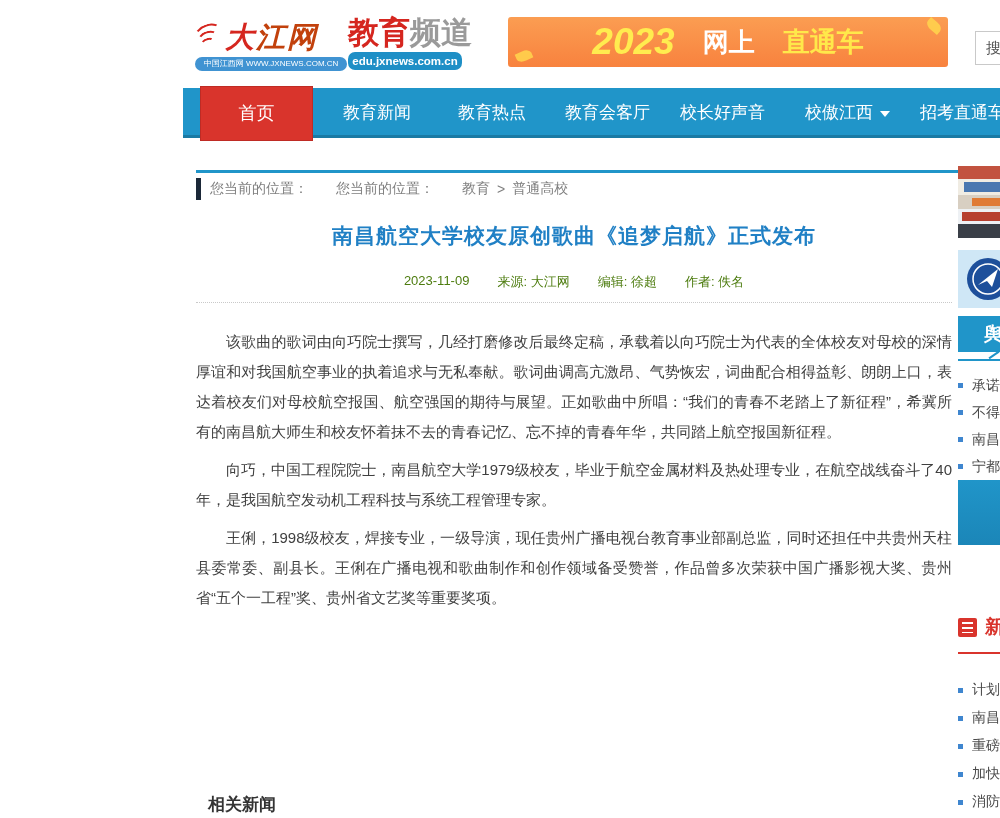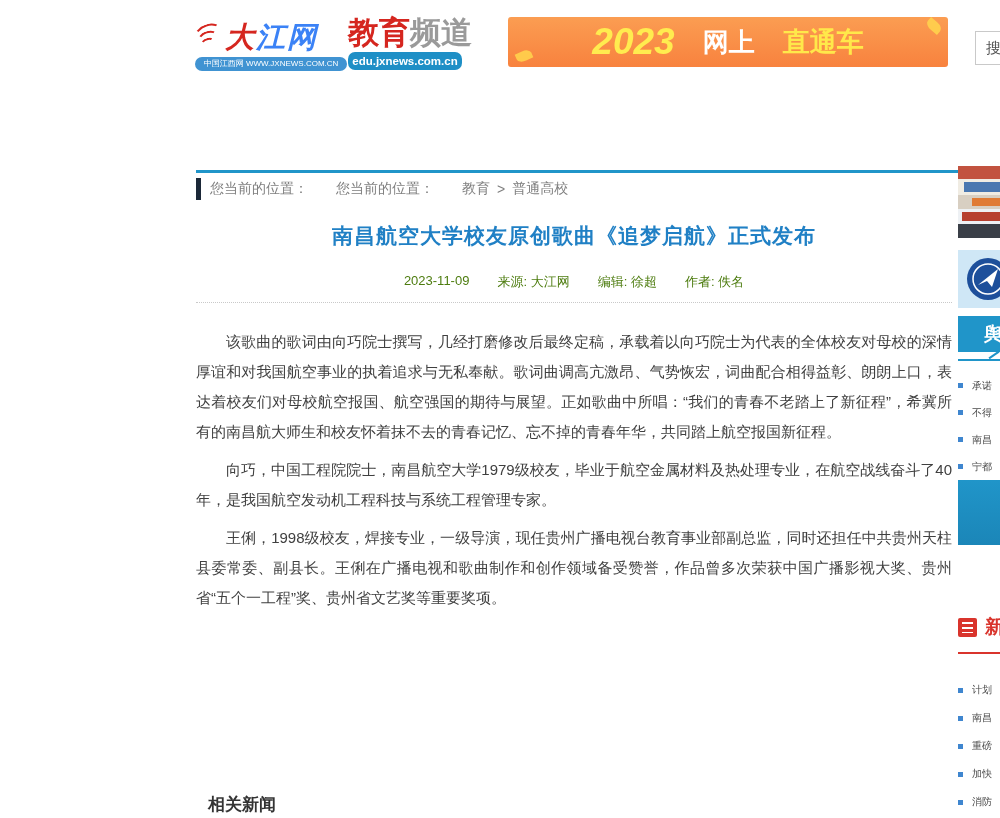--- a/index.html
+++ b/index.html
@@ -9,21 +9,21 @@
 
   
   .dj-logo { position:absolute; left:195px; top:18px; width:152px; height:54px; cursor:pointer; }
   .dj-arcs { position:absolute; left:0; top:4px; width:30px; height:30px; }
   .dj-arc { position:absolute; border:2px solid #d5261f; border-color:#d5261f transparent transparent transparent; border-radius:50%; }
   .dj-arc.a1 { width:28px; height:20px; left:0; top:2px; transform:rotate(-18deg); }
   .dj-arc.a2 { width:21px; height:15px; left:3px; top:9px; transform:rotate(-18deg); }
   .dj-arc.a3 { width:14px; height:10px; left:6px; top:16px; transform:rotate(-18deg); }
   .dj-text { position:absolute; left:30px; top:0; font-size:29px; font-weight:bold; font-style:italic; letter-spacing:2px; white-space:nowrap; }
   .dj-text .c1 { color:#d5261f; }
-  .dj-text .c2 { color:#3b82f6; }
+  .dj-text .c2 { color:#c2410c; }
   .dj-bar { position:absolute; left:0; top:39px; width:152px; height:14px; background:#4093d2; border-radius:7px; color:#fff; font-size:8px; line-height:14px; text-align:center; white-space:nowrap; overflow:hidden; }
 
   .edu-logo { position:absolute; left:348px; top:12px; cursor:pointer; }
   .edu-title { font-size:31px; font-weight:bold; white-space:nowrap; }
   .edu-title .red { color:#d5261f; }
   .edu-title .gray { color:#9a9a9a; }
   .edu-bar { position:absolute; left:0; top:40px; width:114px; height:18px; background:#1e8fc6; color:#fff; font-size:11.5px; font-weight:bold; line-height:18px; text-align:center; white-space:nowrap;border-radius:7px; }
 
   .banner { position:absolute; left:508px; top:17px; width:440px; height:50px; border-radius:3px;
             background:linear-gradient(180deg,#fb9d52 0%,#f8823e 100%);
@@ -78,21 +78,21 @@
   .logo-box svg { position:absolute; left:8px; top:7px; }
   .side-h1 { position:absolute; left:0; top:316px; width:120px; height:36px; background:#2095c9; color:#fff; font-size:19px; font-weight:bold; line-height:36px; padding-left:26px; }
   .side-u1 { position:absolute; left:0; top:359px; width:120px; height:2px; background:#2095c9; }
   .side-u1::after { content:""; position:absolute; left:30px; top:-5px; width:12px; height:2px; background:#2095c9; transform:rotate(-35deg); }
   .side-list1 { position:absolute; left:0; top:372px; width:140px; }
   .side-list2 { position:absolute; left:0; top:676px; width:140px; }
   .side-item { display:flex; align-items:center; cursor:pointer; }
   .side-list1 .side-item { height:27px; }
   .side-list2 .side-item { height:28px; }
   .bullet { width:5px; height:5px; background:#3f86cf; margin-right:9px; flex:0 0 auto; }
-  .side-item span { font-size:10px; color:#4a4a4a; white-space:nowrap; }
+  .side-item span { font-size:14px; color:#4a4a4a; white-space:nowrap; }
   .ad-box { position:absolute; left:0; top:480px; width:120px; height:65px; background:linear-gradient(180deg,#2095c9,#1b86b8); cursor:pointer; }
   .side-h2 { position:absolute; left:0; top:610px; width:140px; height:34px; display:flex; align-items:center; }
   .h2-icon { width:19px; height:19px; background:#d9342c; border-radius:2px; position:relative; flex:0 0 auto; }
   .h2-icon::before { content:""; position:absolute; left:4px; top:4px; width:11px; height:11px;
      background:repeating-linear-gradient(180deg,#fff 0 2px,transparent 2px 5px); }
   .h2-label { color:#d9342c; font-size:19px; font-weight:bold; margin-left:8px; white-space:nowrap; }
   .side-u2 { position:absolute; left:0; top:652px; width:120px; height:2px; background:#d9342c; }
 </style>
 </head>
 <body>
@@ -117,20 +117,29 @@
   <div class="banner">
     <div class="leaf l1"></div>
     <div class="leaf l2"></div>
     <span class="year">2023</span>
     <span class="bw">网上</span>
     <span class="by">直通车</span>
   </div>
 
   <div class="search-box">搜</div>
 
+  <div class="navbar">
+    <div class="nav-home">首页</div>
+    <div class="nav-item" style="left:160px;">教育新闻</div>
+    <div class="nav-item" style="left:275px;">教育热点</div>
+    <div class="nav-item" style="left:382px;">教育会客厅</div>
+    <div class="nav-item" style="left:497px;">校长好声音</div>
+    <div class="nav-item" style="left:622px;"><span>校傲江西</span><span class="caret"></span></div>
+    <div class="nav-item" style="left:737px;">招考直通车</div>
+  </div>
 
   <div class="crumb-line"></div>
   <div class="breadcrumb">
     <div class="crumb-bar"></div>
     <span class="crumb-prefix">您当前的位置：</span>
     <span class="crumb-prefix2">您当前的位置：</span>
     <span class="crumb-link">教育</span>
     <span class="crumb-sep">&gt;</span>
     <span class="crumb-sub">普通高校</span>
   </div>

